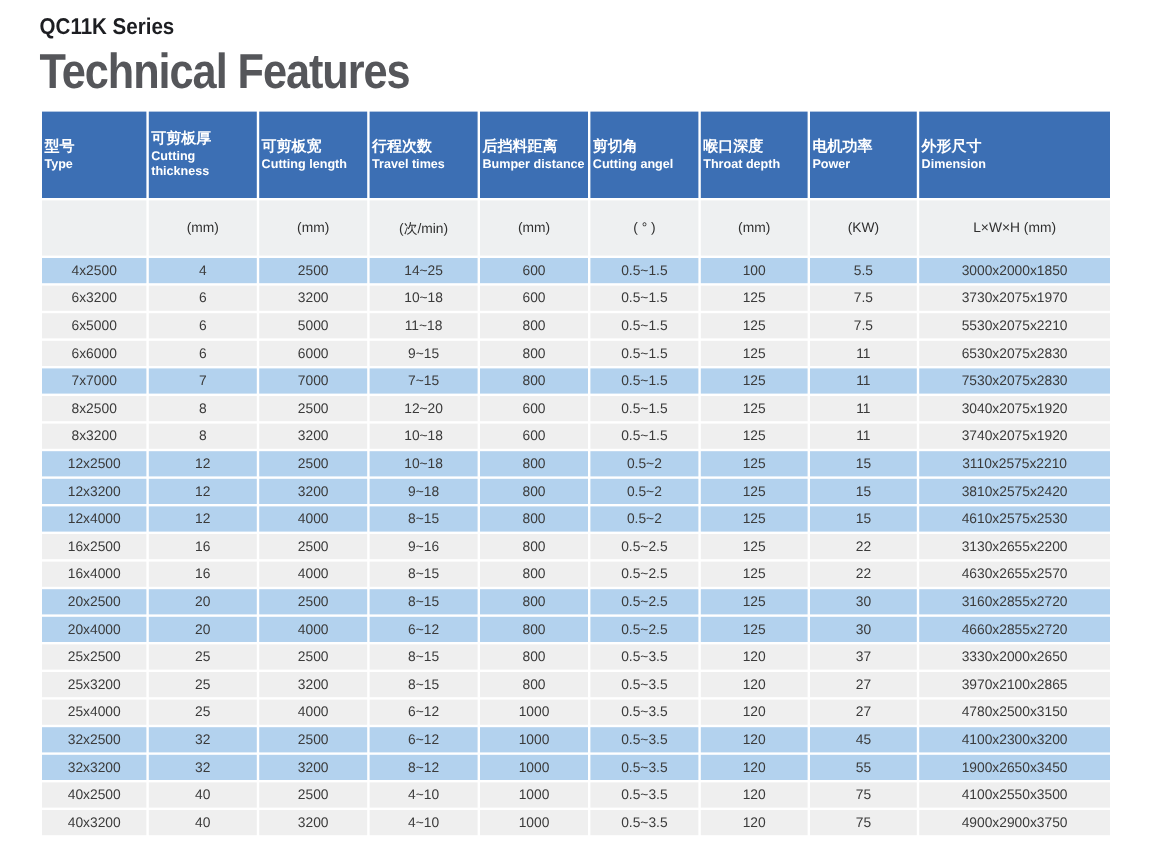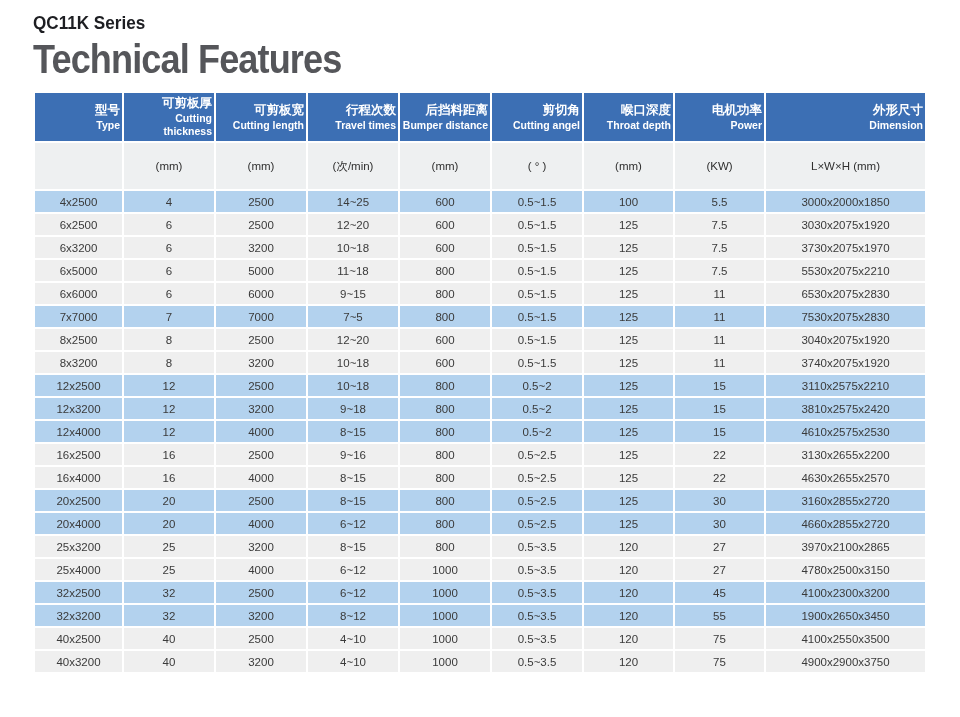--- a/index.html
+++ b/index.html
@@ -26,22 +26,22 @@
   table.spec-table {
     margin: 9px 0 0 33px;
     width: 892px;
     table-layout: fixed;
     border-collapse: separate;
     border-spacing: 2px 2px;
   }
   th {
     background: var(--header-bg, #3c6fb4);
     color: #ffffff;
-    text-align: right; vertical-align: middle;
-    height: 48px; padding: 0 2px;
+    text-align: left; vertical-align: middle;
+    height: 48px; padding: 12px 2px;
     font-weight: bold;
   }
   th .zh { display: block; font-size: 12.5px; line-height: 15px; }
   th .en { display: block; font-size: 10.5px; line-height: 13px; margin-top: 1px; }
 
   tr.units td {
     background: var(--units-bg, #eef0f1);
     height: 22px; font-size: 11.5px; color: #2f2f2f;
     text-align: center; vertical-align: middle; padding: 12px;
   }
@@ -132,31 +132,20 @@
           <td>4</td>
           <td>2500</td>
           <td>14~25</td>
           <td>600</td>
           <td>0.5~1.5</td>
           <td>100</td>
           <td>5.5</td>
           <td>3000x2000x1850</td>
         </tr>
         <tr class="light">
-          <td>6x2500</td>
-          <td>6</td>
-          <td>2500</td>
-          <td>12~20</td>
-          <td>600</td>
-          <td>0.5~1.5</td>
-          <td>125</td>
-          <td>7.5</td>
-          <td>3030x2075x1920</td>
-        </tr>
-        <tr class="light">
           <td>6x3200</td>
           <td>6</td>
           <td>3200</td>
           <td>10~18</td>
           <td>600</td>
           <td>0.5~1.5</td>
           <td>125</td>
           <td>7.5</td>
           <td>3730x2075x1970</td>
         </tr>
@@ -179,21 +168,21 @@
           <td>800</td>
           <td>0.5~1.5</td>
           <td>125</td>
           <td>11</td>
           <td>6530x2075x2830</td>
         </tr>
         <tr class="blue">
           <td>7x7000</td>
           <td>7</td>
           <td>7000</td>
-          <td>7~5</td>
+          <td>7~15</td>
           <td>800</td>
           <td>0.5~1.5</td>
           <td>125</td>
           <td>11</td>
           <td>7530x2075x2830</td>
         </tr>
         <tr class="light">
           <td>8x2500</td>
           <td>8</td>
           <td>2500</td>
@@ -286,20 +275,31 @@
           <td>20</td>
           <td>4000</td>
           <td>6~12</td>
           <td>800</td>
           <td>0.5~2.5</td>
           <td>125</td>
           <td>30</td>
           <td>4660x2855x2720</td>
         </tr>
         <tr class="light">
+          <td>25x2500</td>
+          <td>25</td>
+          <td>2500</td>
+          <td>8~15</td>
+          <td>800</td>
+          <td>0.5~3.5</td>
+          <td>120</td>
+          <td>37</td>
+          <td>3330x2000x2650</td>
+        </tr>
+        <tr class="light">
           <td>25x3200</td>
           <td>25</td>
           <td>3200</td>
           <td>8~15</td>
           <td>800</td>
           <td>0.5~3.5</td>
           <td>120</td>
           <td>27</td>
           <td>3970x2100x2865</td>
         </tr>

